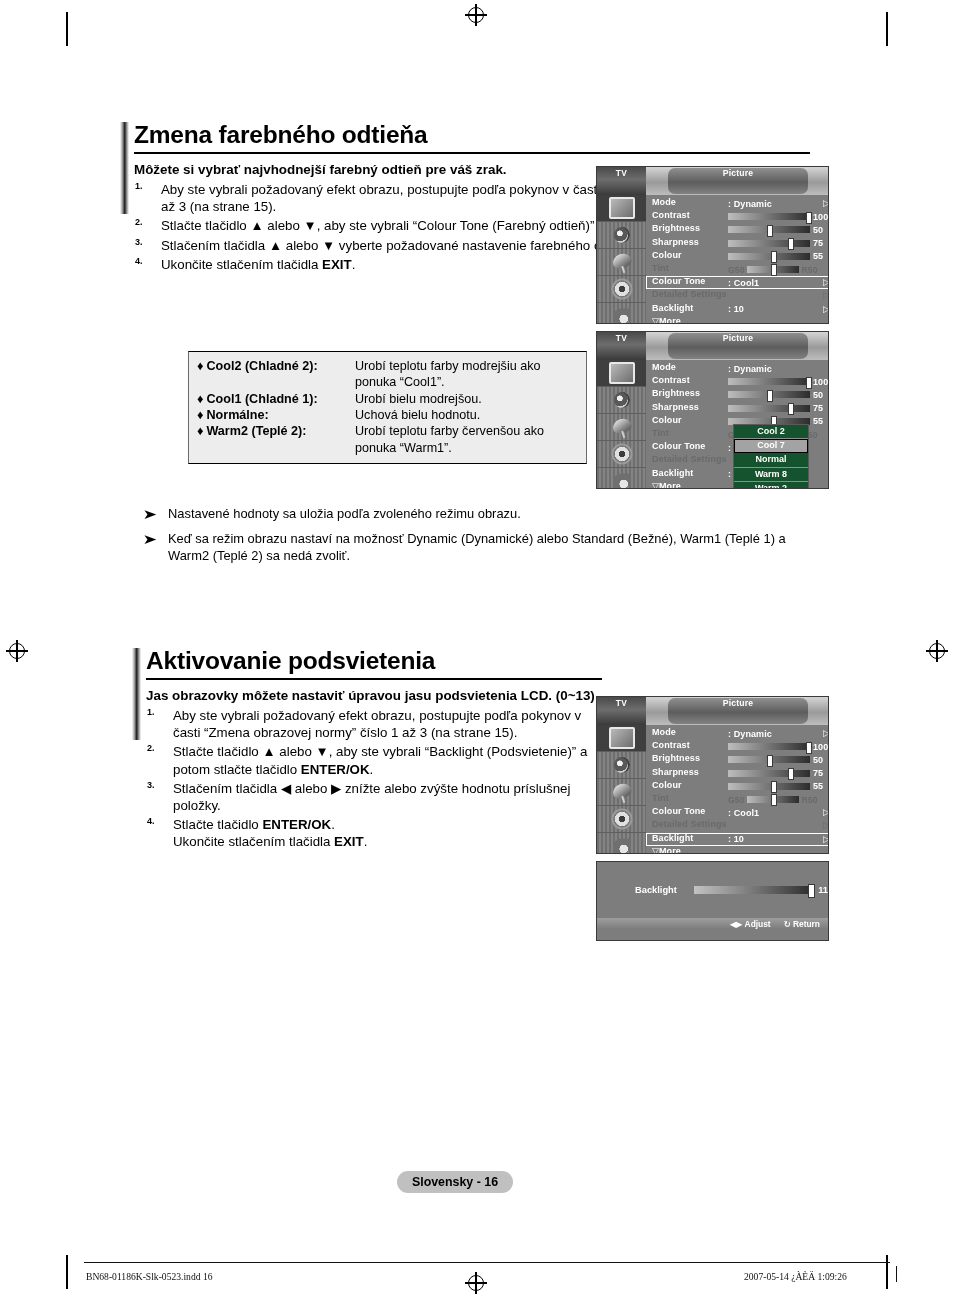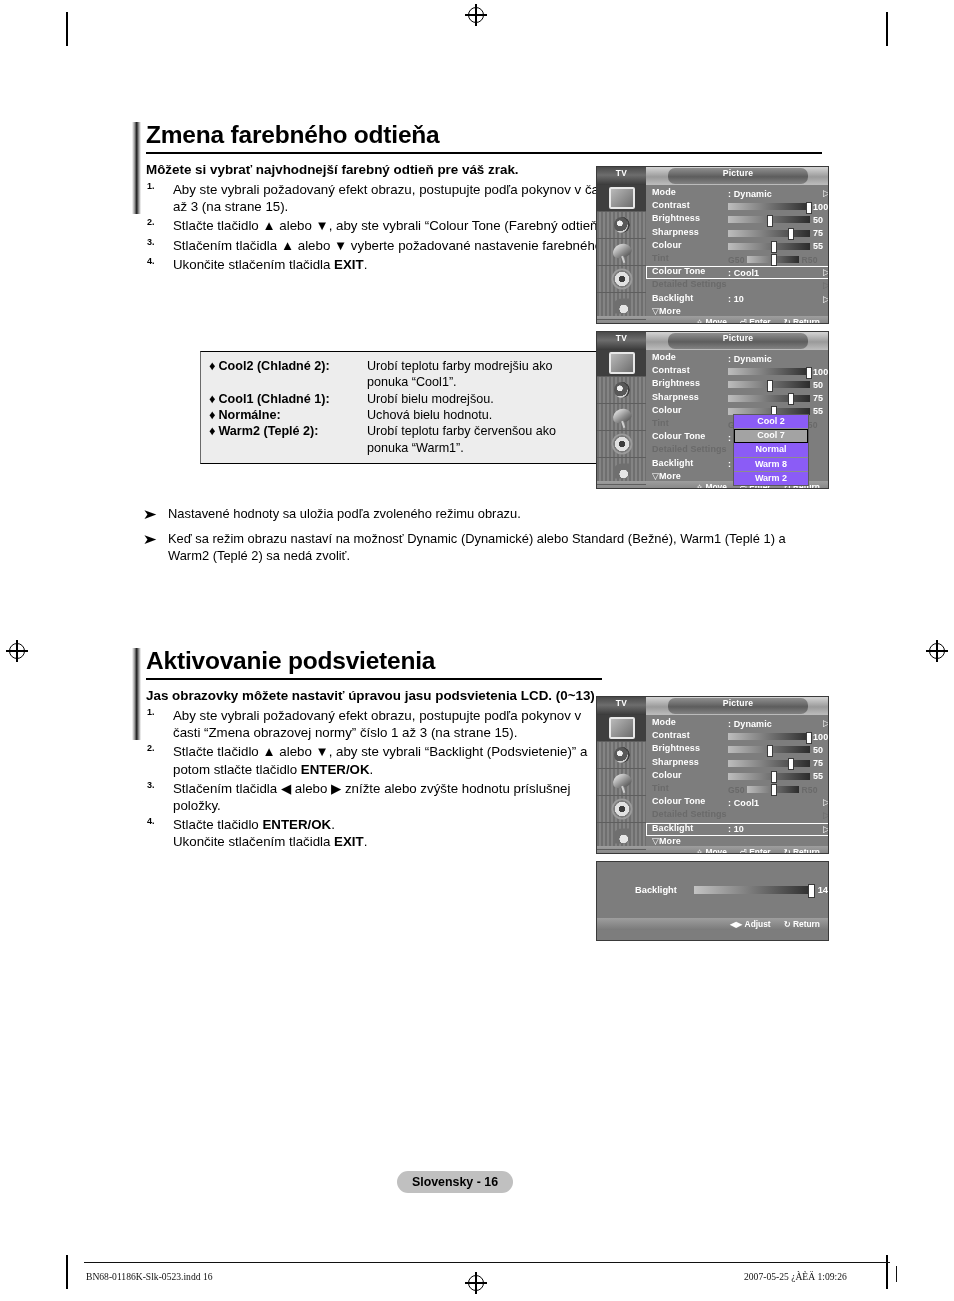--- a/index.html
+++ b/index.html
@@ -59,21 +59,21 @@
   .note{position:relative;padding-left:24px;font-size:12.9px;line-height:1.30;margin-top:8px;}
   .note .arw{position:absolute;left:0;top:-1px;font-size:14px;font-weight:bold;transform:scaleX(1.25);}
 
   
   .osd{
     position:absolute;box-sizing:border-box;
     background:#7d7d7d;border:1.4px solid #3a3a3a;
     font-size:8.6px;color:#fff;overflow:hidden;
   }
   .osd-top{
-    height:18px;display:flex;align-items:stretch;
+    height:28px;display:flex;align-items:stretch;
     background:linear-gradient(to bottom,#a8a8a8,#7f7f7f);
   }
   .osd-tv{
     width:49px;flex:0 0 49px;
     background:linear-gradient(to bottom,#4a4a4a 0%,#6d6d6d 45%,#3a3a3a 100%);
     color:#fff;font-weight:bold;font-size:8.4px;text-align:center;line-height:13px;
     letter-spacing:.3px;
   }
   .osd-titlebar{
     flex:1;position:relative;background:linear-gradient(to bottom,#d5d5d5,#9a9a9a 55%,#bdbdbd);
@@ -134,21 +134,21 @@
   .num{font-size:9px;font-weight:bold;width:22px;text-align:left;}
   .tintwrap{display:flex;align-items:center;font-size:8.6px;font-weight:bold;}
   .osd-foot{
     height:12px;display:flex;align-items:center;justify-content:flex-end;gap:13px;
     padding-right:8px;background:linear-gradient(to bottom,#9e9e9e,#7a7a7a);
     font-size:8.4px;font-weight:bold;color:#fff;
   }
 
   
   .dd{
-    position:absolute;width:74px;background:#8b5cf6;border:1px solid #5a5a5a;
+    position:absolute;width:74px;background:#14532d;border:1px solid #5a5a5a;
     color:#fff;font-weight:bold;font-size:9px;text-align:center;z-index:5;
   }
   .dd div{height:13.2px;line-height:13.2px;border-bottom:1px solid #8d8d8d;}
   .dd div:last-child{border-bottom:none;}
   .dd div.cur{background:#a3a3a3;outline:1.6px solid #000;outline-offset:-1px;position:relative;z-index:2;}
 
   
   .slidepanel{
     position:absolute;box-sizing:border-box;background:#7d7d7d;border:1.4px solid #3a3a3a;
   }
@@ -185,36 +185,36 @@
   <div class="reg" style="left:6px;top:640px;">
       <div class="ring"></div>
     </div>
   <div class="reg" style="left:926px;top:640px;">
       <div class="ring"></div>
     </div>
   <div class="reg" style="left:465px;top:1272px;">
       <div class="ring"></div>
     </div>
 
-  <div class="section" style="left:132px;top:122px;width:690px;">
+  <div class="section" style="left:120px;top:122px;width:690px;">
     <div class="h-wrap">
       <div class="gradbar" style="height:92px;"></div>
       <h1 class="title">Zmena farebného odtieňa</h1>
       <div class="rule"></div>
       <div class="lead">Môžete si vybrať najvhodnejší farebný odtieň pre váš zrak.</div>
       <ol class="steps" id="steps1">
           <li><span class="num">1.</span><span>Aby ste vybrali požadovaný efekt obrazu, postupujte podľa pokynov v časti “Zmena obrazovej normy” číslo 1 až 3 (na strane 15).</span></li>
           <li><span class="num">2.</span><span>Stlačte tlačidlo ▲ alebo ▼, aby ste vybrali “Colour Tone (Farebný odtieň)” a potom stlačte tlačidlo <b>ENTER/OK</b>.</span></li>
           <li><span class="num">3.</span><span>Stlačením tlačidla ▲ alebo ▼ vyberte požadované nastavenie farebného odtieňa. Stlačte tlačidlo <b>ENTER/OK</b>.</span></li>
           <li><span class="num">4.</span><span>Ukončite stlačením tlačidla <b>EXIT</b>.</span></li>
         </ol>
     </div>
   </div>
 
-  <div class="deftable" id="deftable" style="position:absolute;left:172px;top:342px;">
+  <div class="deftable" id="deftable" style="position:absolute;left:160px;top:342px;">
       <div class="defrow">
         <div class="defterm"><span class="dia">♦</span>Cool2 (Chladné 2):</div>
         <div class="defdesc">Urobí teplotu farby modrejšiu ako ponuka “Cool1”.</div>
       </div>
       <div class="defrow">
         <div class="defterm"><span class="dia">♦</span>Cool1 (Chladné 1):</div>
         <div class="defdesc">Urobí bielu modrejšou.</div>
       </div>
       <div class="defrow">
         <div class="defterm"><span class="dia">♦</span>Normálne:</div>
@@ -606,28 +606,28 @@
     </div>
   </div>
 
   <div class="slidepanel" style="left:596px;top:861px;width:233px;height:80px;">
     <div class="slide-main">
       <div class="slide-label">Backlight</div>
       <div class="slide-bar">
         <i></i>
           <span class="hand"></span>
       </div>
-      <div class="slide-num">14</div>
+      <div class="slide-num">11</div>
     </div>
     <div class="osd-foot">
       <span>◀▶ <span>Adjust</span></span>
       <span>↻ <span>Return</span></span>
     </div>
   </div>
 
   <div class="badge" style="left:397px;top:1171px;width:116px;height:22px;line-height:22px;">Slovensky - 16</div>
 
   <div class="footline" style="left:84px;top:1262px;width:806px;height:1px;"></div>
   <div class="foot" style="left:86px;top:1271px;">BN68-01186K-Slk-0523.indd   16</div>
-  <div class="foot" style="left:744px;top:1271px;">2007-05-25   ¿ÀÈÄ 1:09:26</div>
+  <div class="foot" style="left:744px;top:1271px;">2007-05-14   ¿ÀÈÄ 1:09:26</div>
   <div class="footline" style="left:896px;top:1266px;width:1px;height:16px;"></div>
 
 </div>
 
 </body></html>

